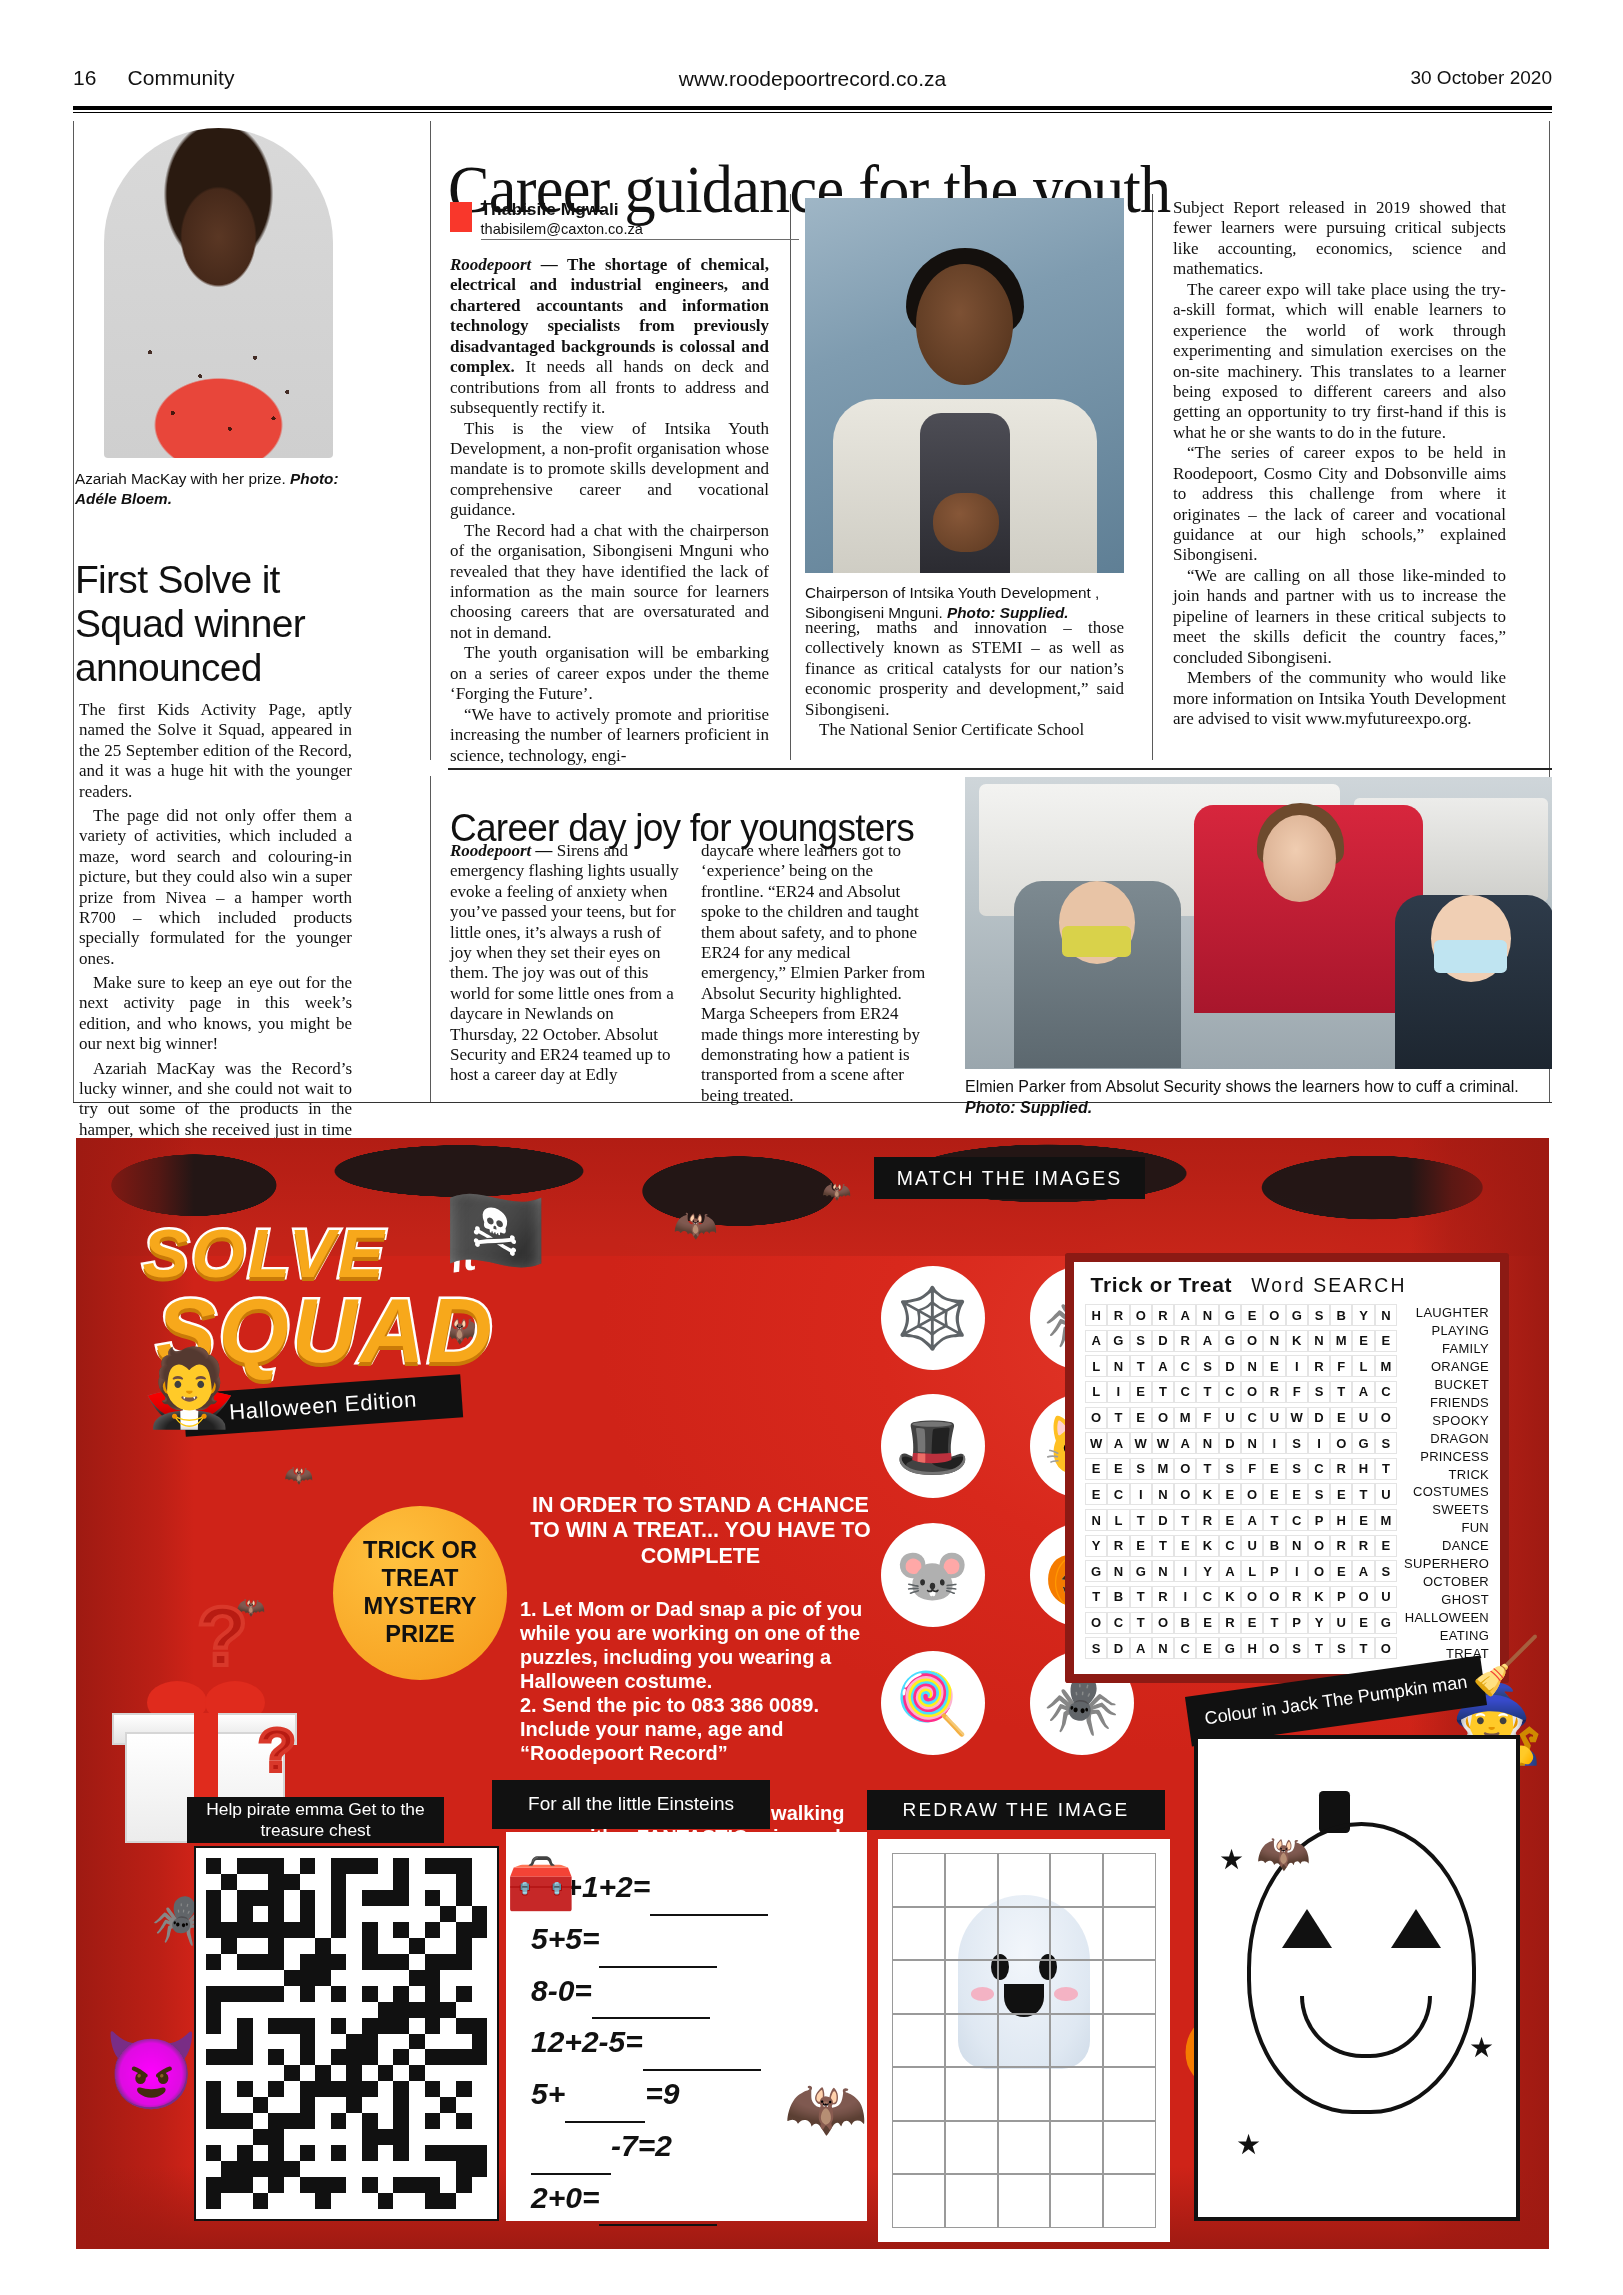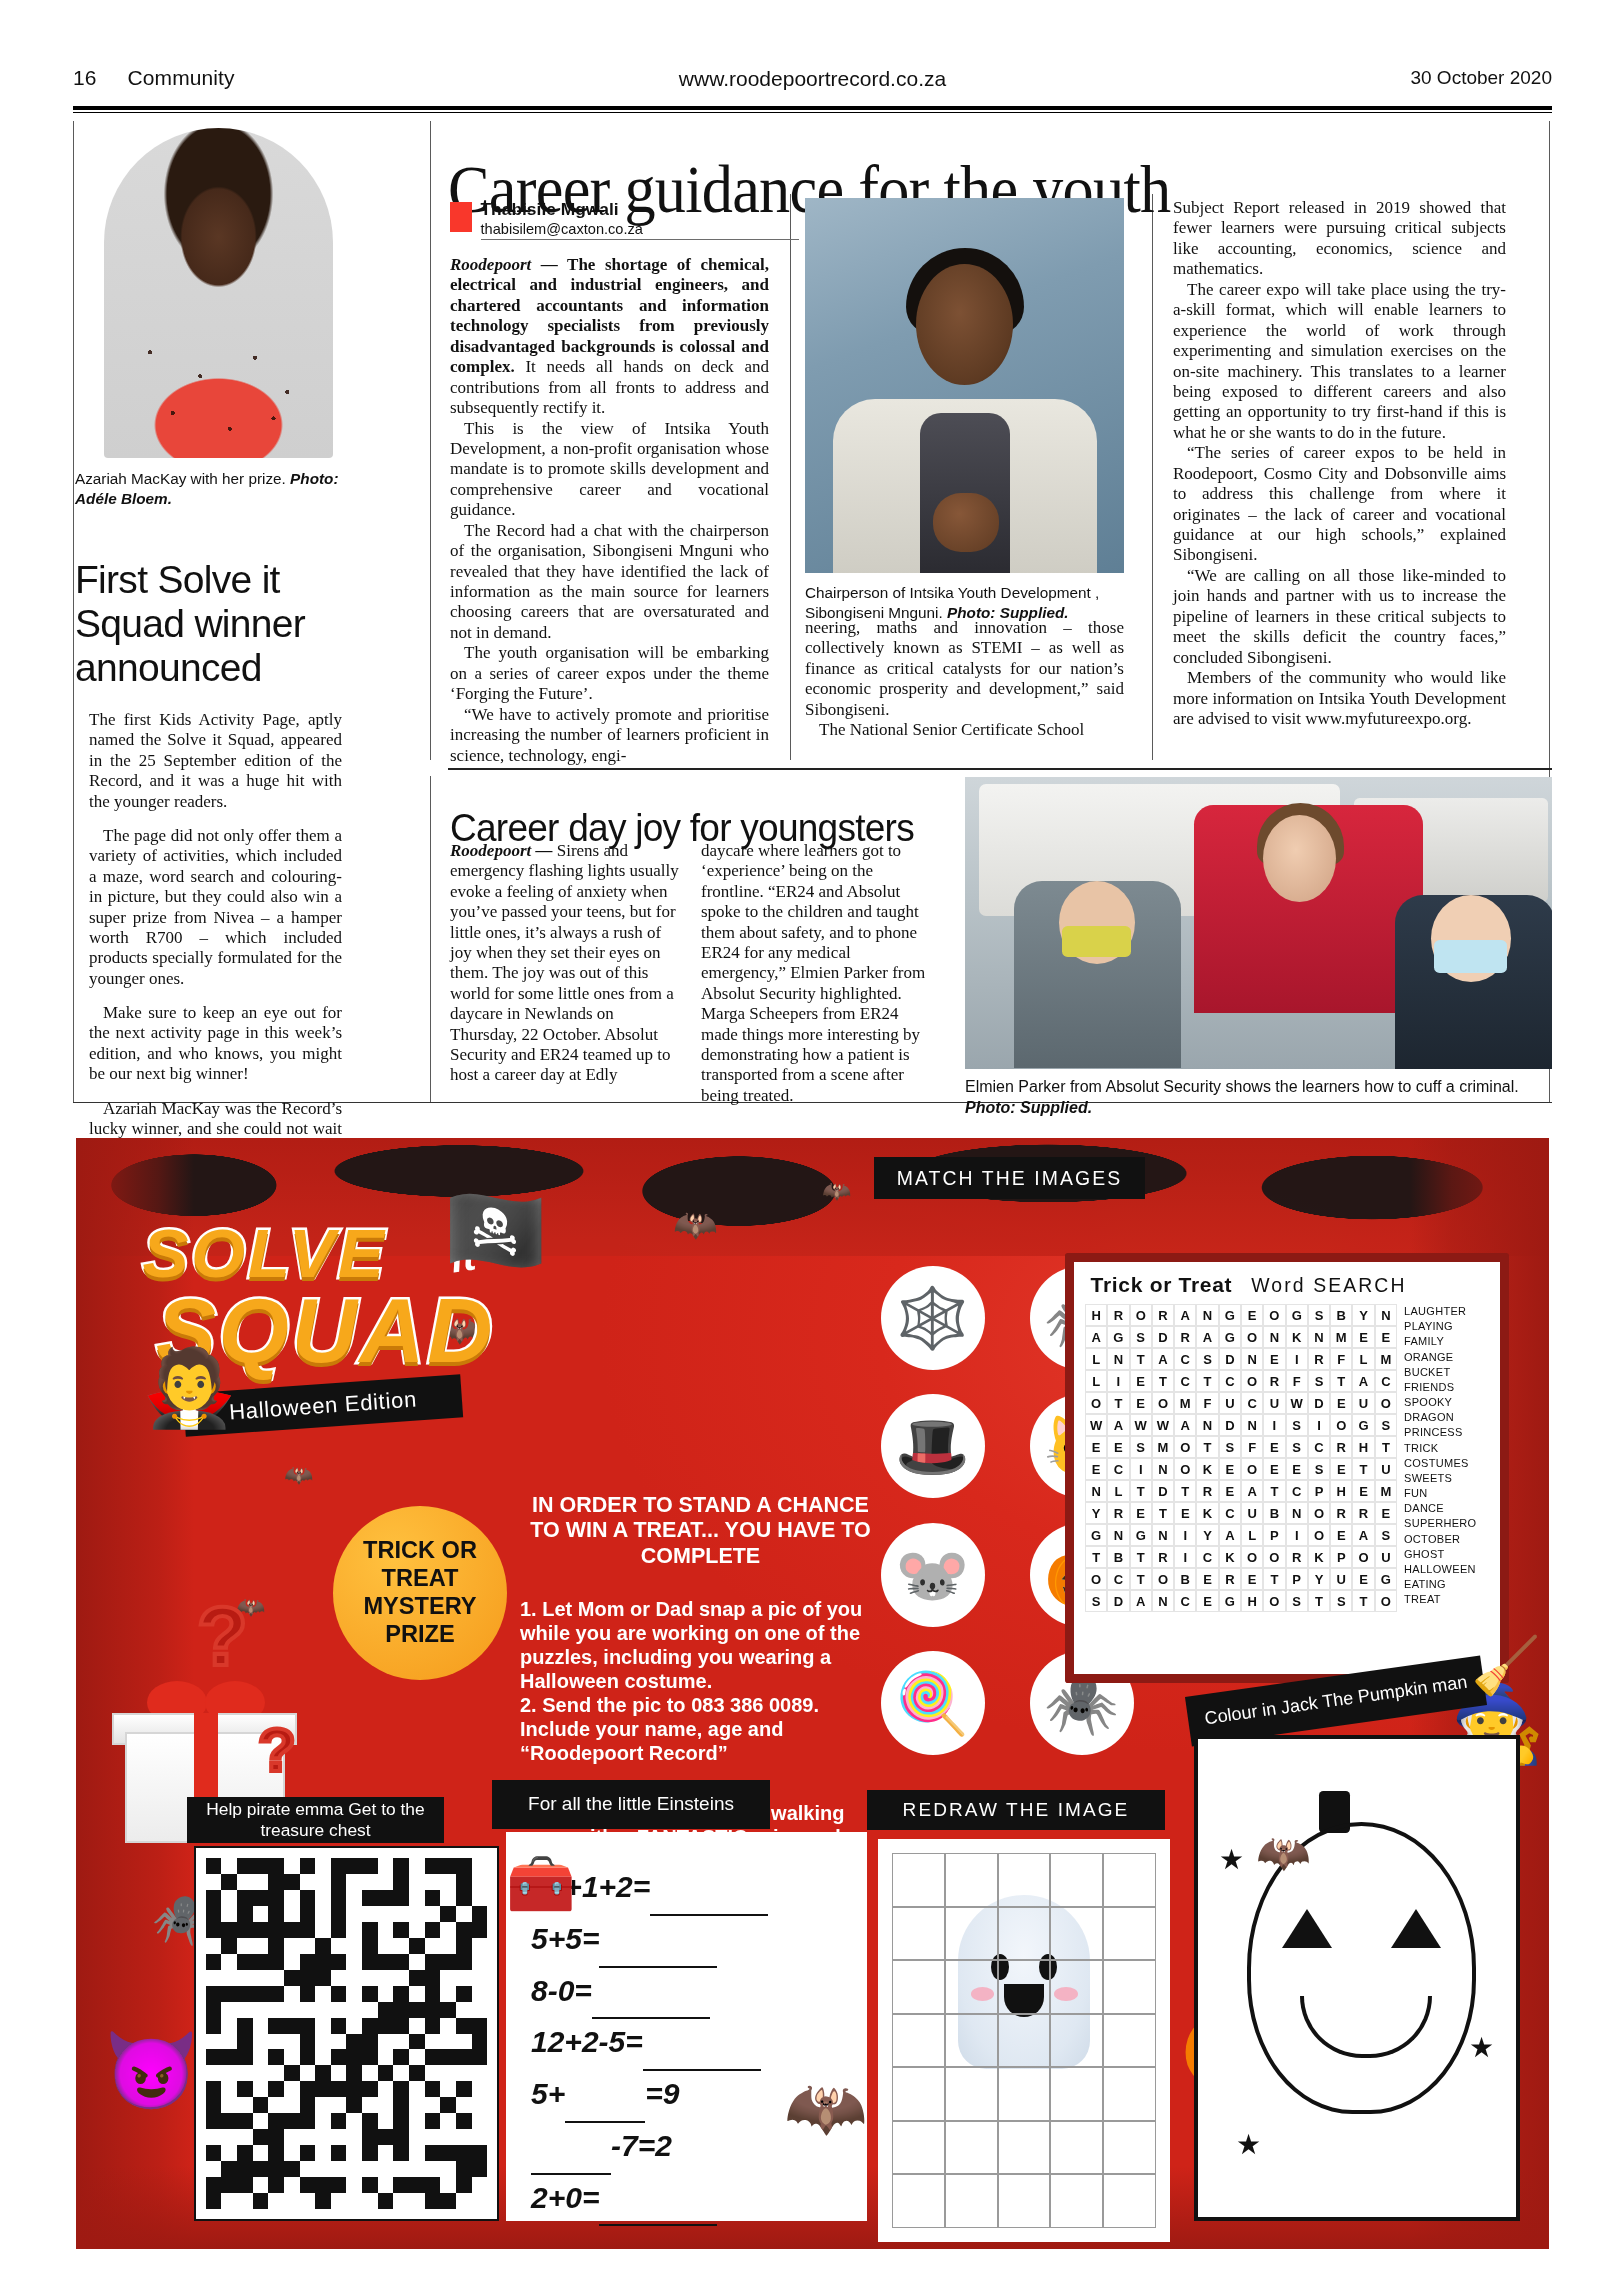--- a/index.html
+++ b/index.html
@@ -56,21 +56,21 @@
   #side-caption b { font-style:italic; }
   #side-headline {
     position:absolute; left:75px; top:526px; width:292px;
     font-family:"Liberation Sans", sans-serif; font-weight:400;
     font-size:39px; line-height:1.13; letter-spacing:-0.7px;
   }
   #side-body {
     position:absolute; left:75px; top:696px; width:281px;
     font-size:17px; line-height:1.2; text-align:justify;
   }
-  #side-body p { margin:14px; text-indent:14px; }
+  #side-body p { margin:4px; text-indent:14px; }
   #side-body p:first-child { text-indent:0; }
 
   
   #main-headline {
     position:absolute; left:448px; top:110px; width:1104px;
     font-family:"Liberation Serif", serif; font-weight:400;
     font-size:67px; line-height:1.02; letter-spacing:-0.8px;
     transform:scaleX(.93); transform-origin:left top;
   }
 
@@ -261,22 +261,22 @@
   #ws-title{ display:flex; align-items:baseline; gap:19px; margin:1.4px 0 7px 5.6px; }
   #ws-title .t1{ font-family:"Liberation Sans", sans-serif; font-size:21px; font-weight:bold; letter-spacing:0.7px; }
   #ws-title .t2{ font-family:"Liberation Sans", sans-serif; font-size:19.4px; letter-spacing:2.1px; }
   #ws-body{ display:flex; gap:7px; }
   #ws-grid{ display:grid; grid-template-columns:repeat(14, 1fr); flex:0 0 312px; }
   #ws-grid div{
     border:0.7px solid #e4e4e4; height:22px; display:flex; align-items:center; justify-content:center;
     font-family:"Liberation Sans", sans-serif; font-weight:bold; font-size:13px; color:#111;
   }
   #ws-words{
-    flex:1; text-align:left; padding-right:4.2px;
-    font-family:"Liberation Sans", sans-serif; font-size:11px; line-height:1.38; color:#111;
+    flex:1; text-align:right; padding-right:4.2px;
+    font-family:"Liberation Sans", sans-serif; font-size:13px; line-height:1.38; color:#111;
     letter-spacing:0.3px;
   }
 
   
   #redraw-panel{
     position:absolute; left:802px; top:701px; width:292px; height:403px; background:#fff;
   }
   #redraw-grid{
     position:absolute; left:14px; top:14px; width:264px; height:375px;
     display:grid; grid-template-columns:repeat(5,1fr); grid-template-rows:repeat(7,1fr);

